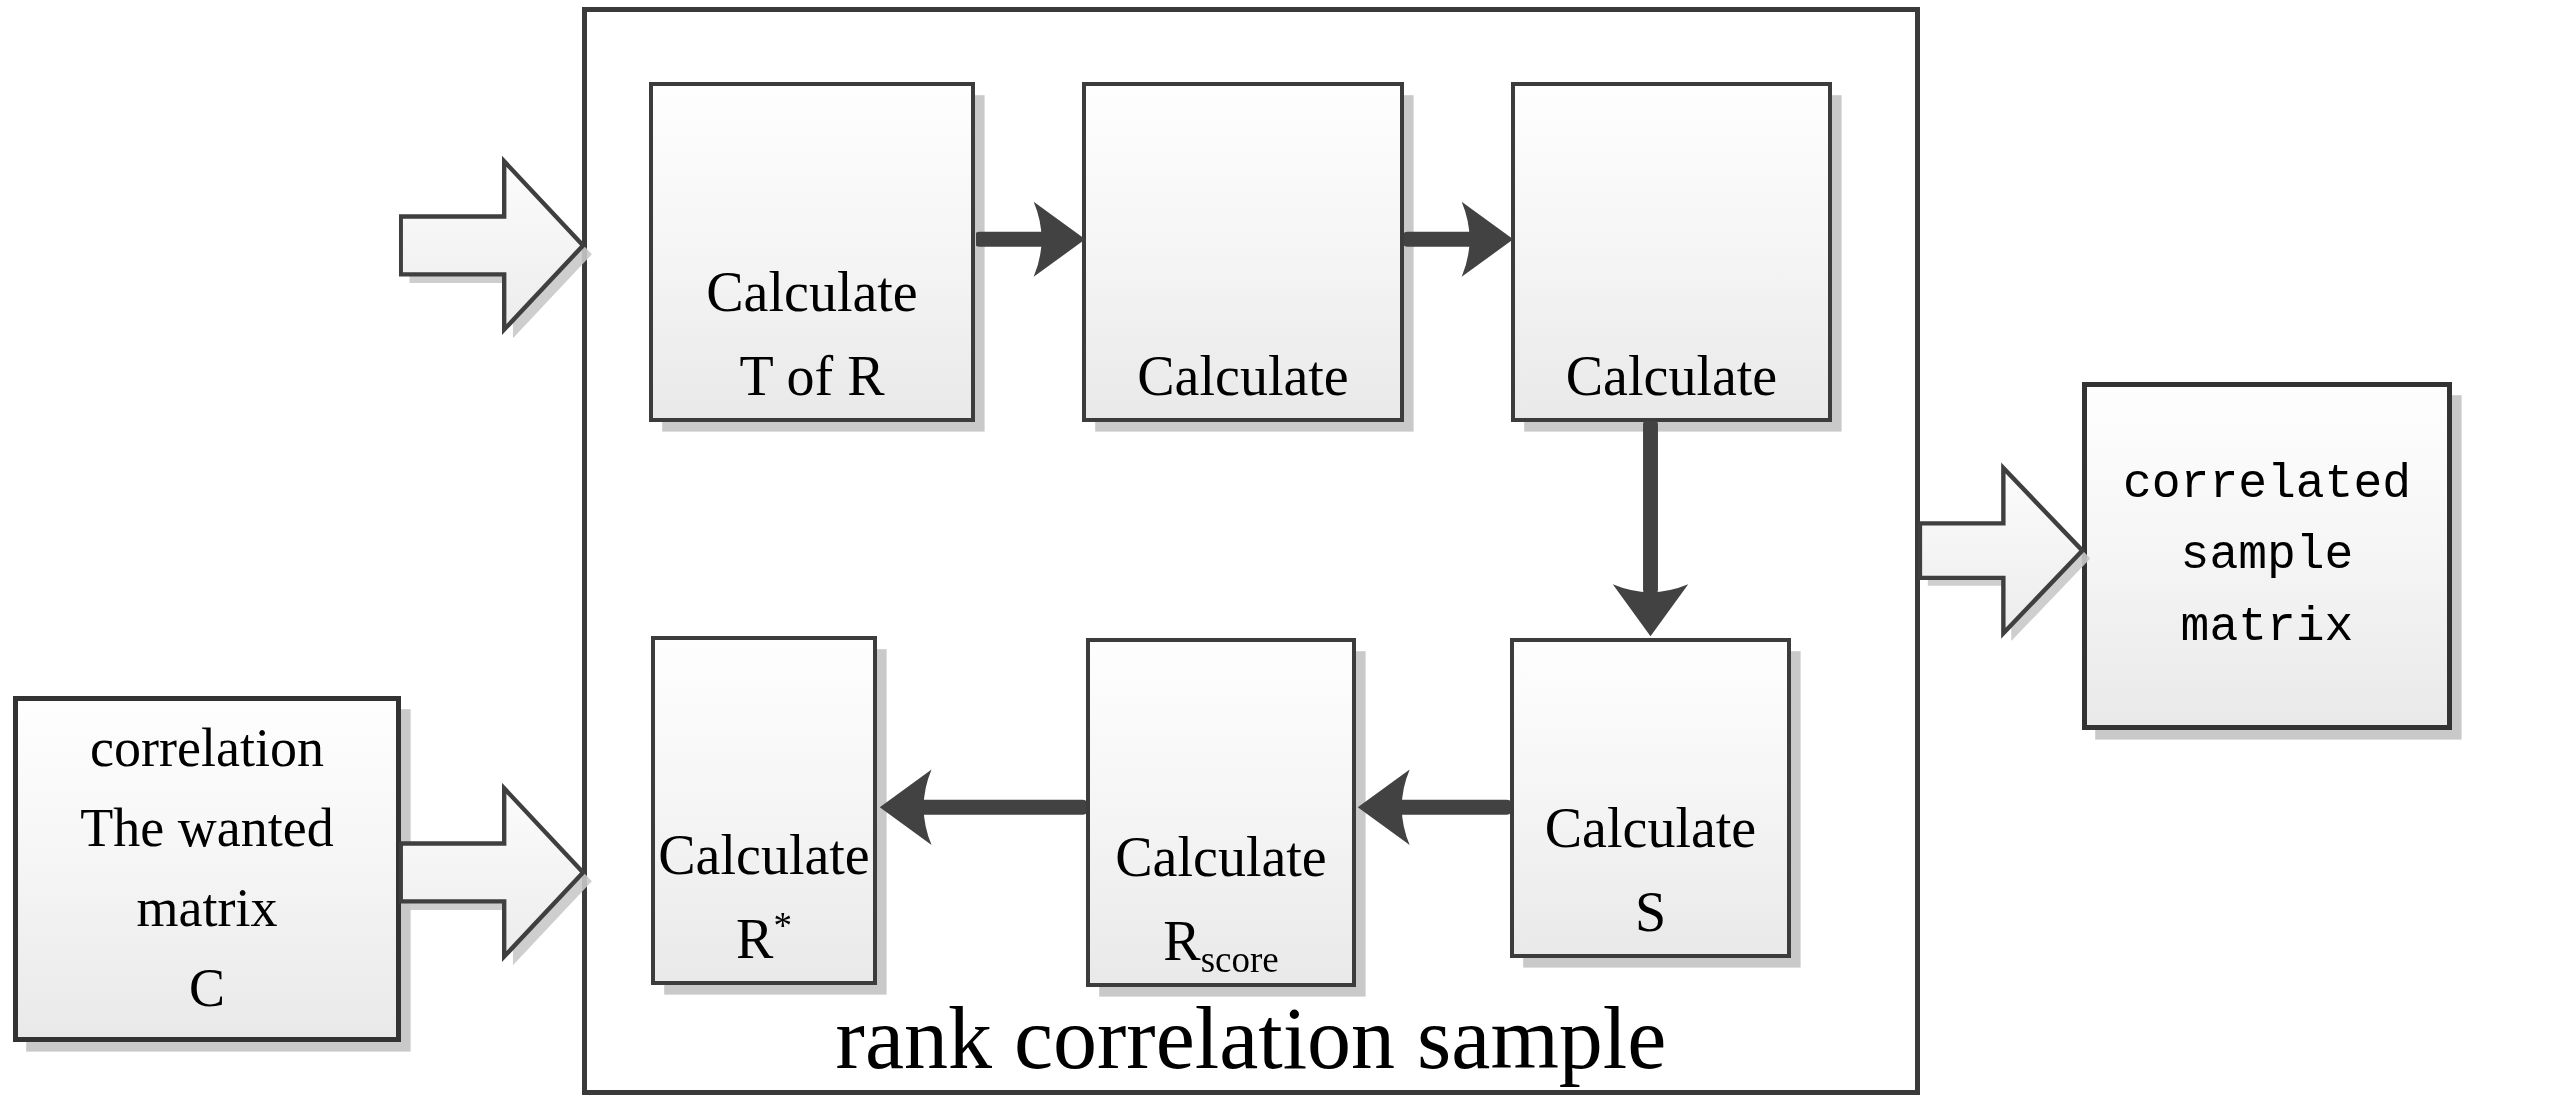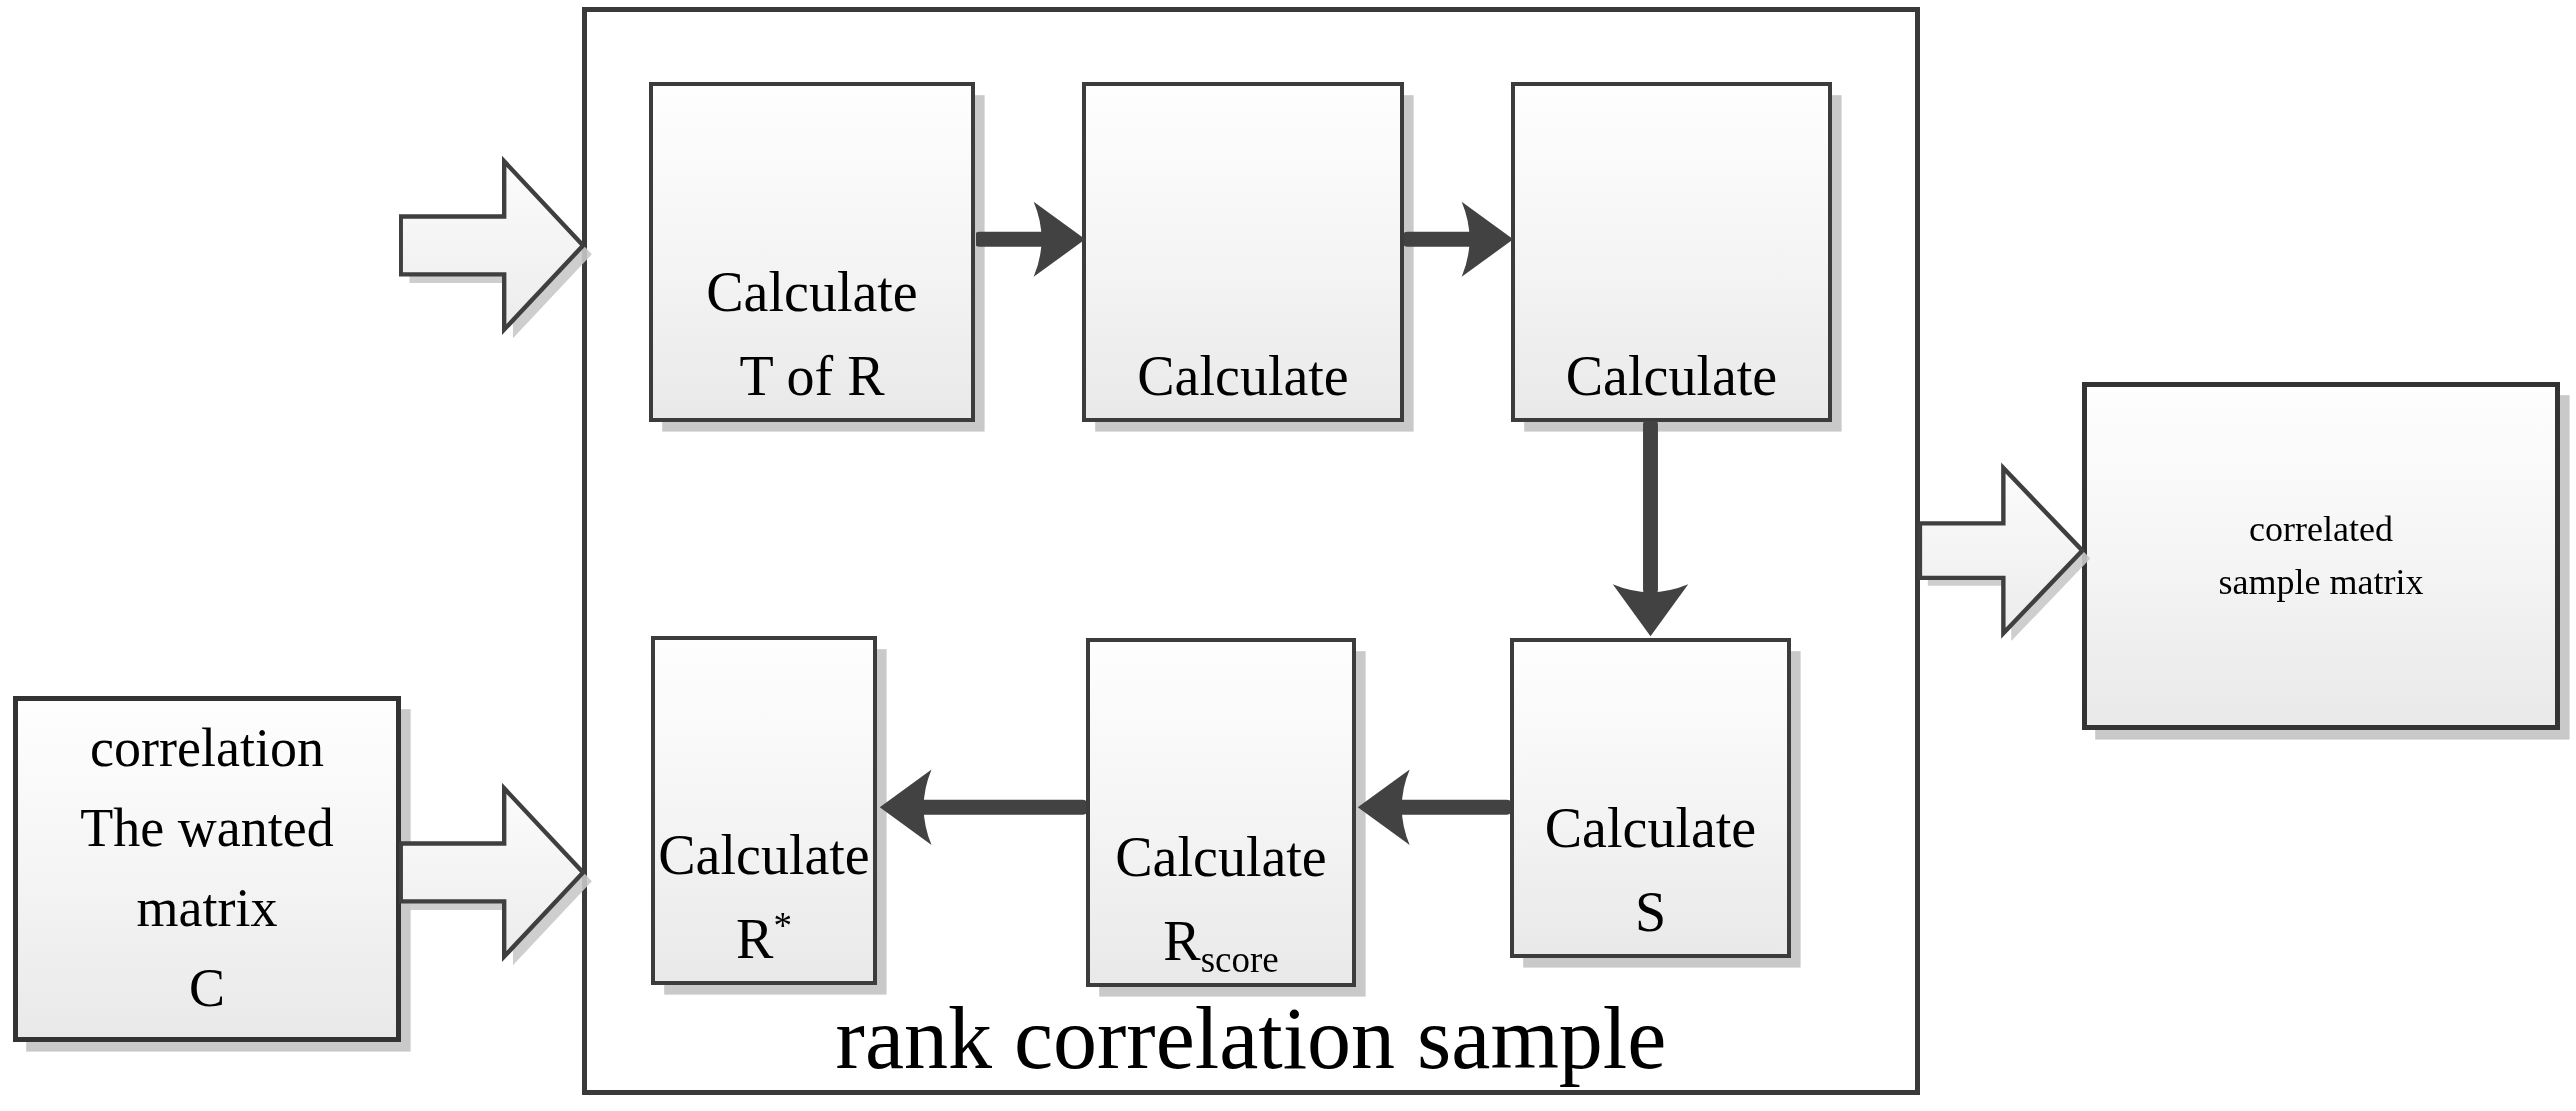--- a/index.html
+++ b/index.html
@@ -10,21 +10,21 @@
   .frame-label{position:absolute;left:0;right:0;bottom:1.8px;text-align:center;
                font-size:88px;line-height:1.12;white-space:nowrap;}
   .iobox,.node{position:absolute;box-sizing:border-box;display:flex;flex-direction:column;
                justify-content:center;align-items:center;text-align:center;
                background:linear-gradient(180deg,#fefefe 0%,#f6f6f6 45%,#e9e9e9 100%);
                box-shadow:11.4px 11.4px 0 -1.8px #c9c9c9;}
   .iobox{border:5.3px solid #333333;font-size:54px;line-height:1.48;}
   .node{border:4.4px solid #3c3c3c;font-size:56px;line-height:1.5;justify-content:flex-end;}
   #box-duct{left:13px;top:74px;width:388px;height:345px;}
   #box-wanted{left:13px;top:696px;width:388px;height:346px;}
-  #box-output{left:2082px;top:382px;width:478px;height:348px;font-size:36px;}
+  #box-output{left:2082px;top:382px;width:370px;height:348px;font-size:48px;font-family:Liberation Mono, monospace;}
   #node-t{left:649px;top:82px;width:326px;height:340px;}
   #node-p{left:1082px;top:82px;width:322px;height:340px;}
   #node-q{left:1511px;top:82px;width:321px;height:340px;}
   #node-rstar{left:651px;top:636px;width:226px;height:349px;}
   #node-rscore{left:1086px;top:638px;width:270px;height:349px;}
   #node-s{left:1510px;top:638px;width:281px;height:320px;}
   .node sup{font-size:37px;vertical-align:super;line-height:0;}
   .node sub{font-size:37px;vertical-align:sub;line-height:0;}
   .arrow{position:absolute;}
   svg{display:block;}

